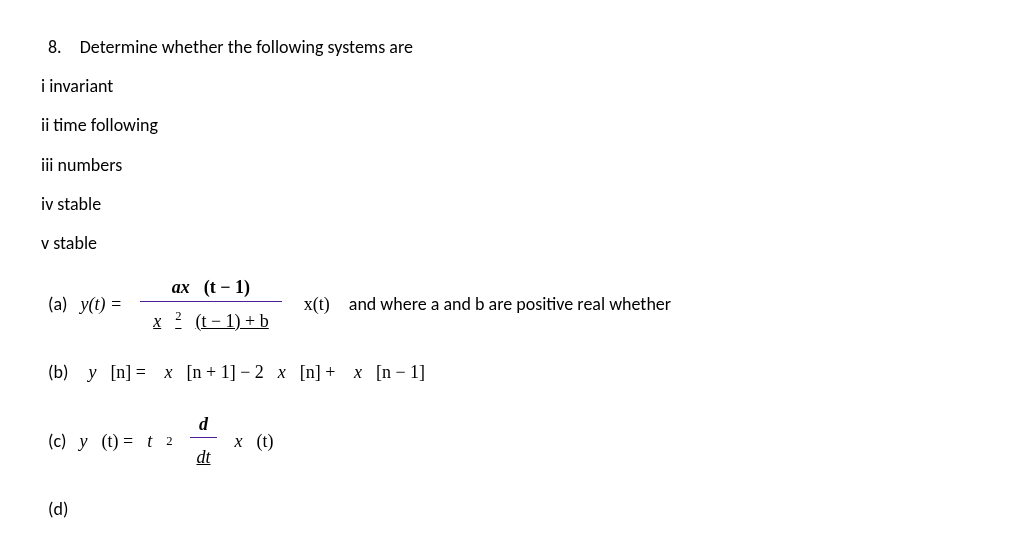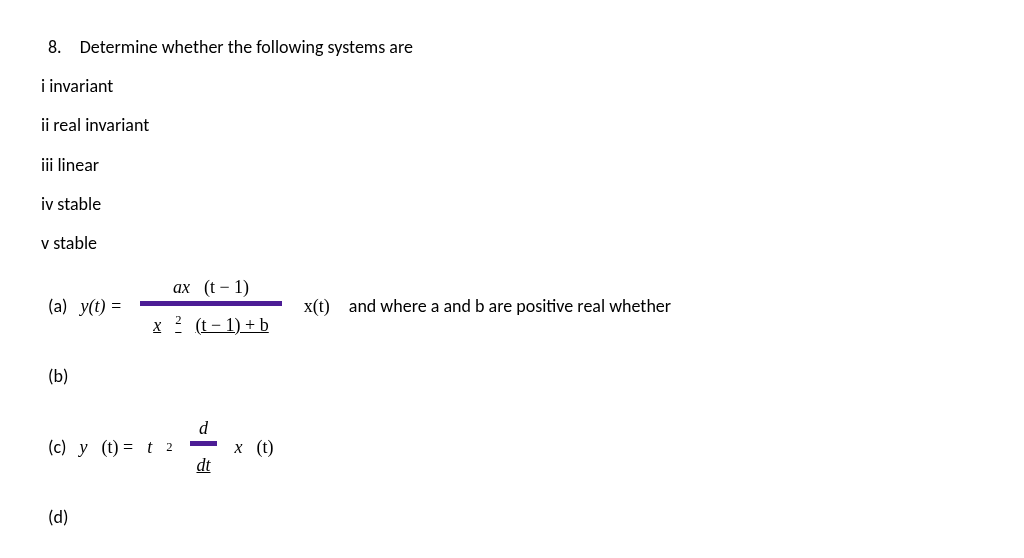--- a/index.html
+++ b/index.html
@@ -40,23 +40,24 @@
       font-style: normal;
     }
     .frac {
       display: inline-block;
       text-align: center;
       vertical-align: middle;
       margin: 0 4px;
     }
     .frac .num {
       display: block;
-      border-bottom: 5px solid #4c1d95;
+      border-bottom: 1px solid #4c1d95;
       padding: 0 6px 2px 6px;
       line-height: 1.2;
+      font-weight: bold;
     }
     .frac .den {
       display: block;
       padding: 2px 6px 0 6px;
       line-height: 1.2;
       text-decoration: underline;
     }
     .sup {
       font-size: 0.7em;
       vertical-align: super;
@@ -74,22 +75,22 @@
   </style>
 </head>
 <body>
 
 <div class="question-header">
   <span>8.</span>
   <span>Determine whether the following systems are</span>
 </div>
 
 <div class="property-item">i invariant</div>
-<div class="property-item">ii real invariant</div>
-<div class="property-item">iii linear</div>
+<div class="property-item">ii time following</div>
+<div class="property-item">iii numbers</div>
 <div class="property-item">iv stable</div>
 <div class="property-item">v stable</div>
 
 <div class="part">
   <span class="part-label">(a)</span>
   <span class="math">y(t) =</span>
   <span class="frac">
     <span class="num">
       <span class="math">ax</span><span class="mathup">(t − 1)</span>
     </span>
@@ -98,20 +99,23 @@
     </span>
   </span>
   <span class="inline-math">
     <span>x(t)</span>
   </span>
   <span class="trailing-text">and where a and b are positive real whether</span>
 </div>
 
 <div class="part">
   <span class="part-label">(b)</span>
+  <span>
+    <span class="math">y</span><span class="mathup">[n] = </span><span class="math">x</span><span class="mathup">[n + 1] − 2</span><span class="math">x</span><span class="mathup">[n] + </span><span class="math">x</span><span class="mathup">[n − 1]</span>
+  </span>
 </div>
 
 <div class="part">
   <span class="part-label">(c)</span>
   <span class="math">y</span>
     <span class="mathup">(t) = </span>
     <span class="math">t</span>
     <span class="mathup sup">2</span>
   <span class="frac">
     <span class="num math">d</span>

